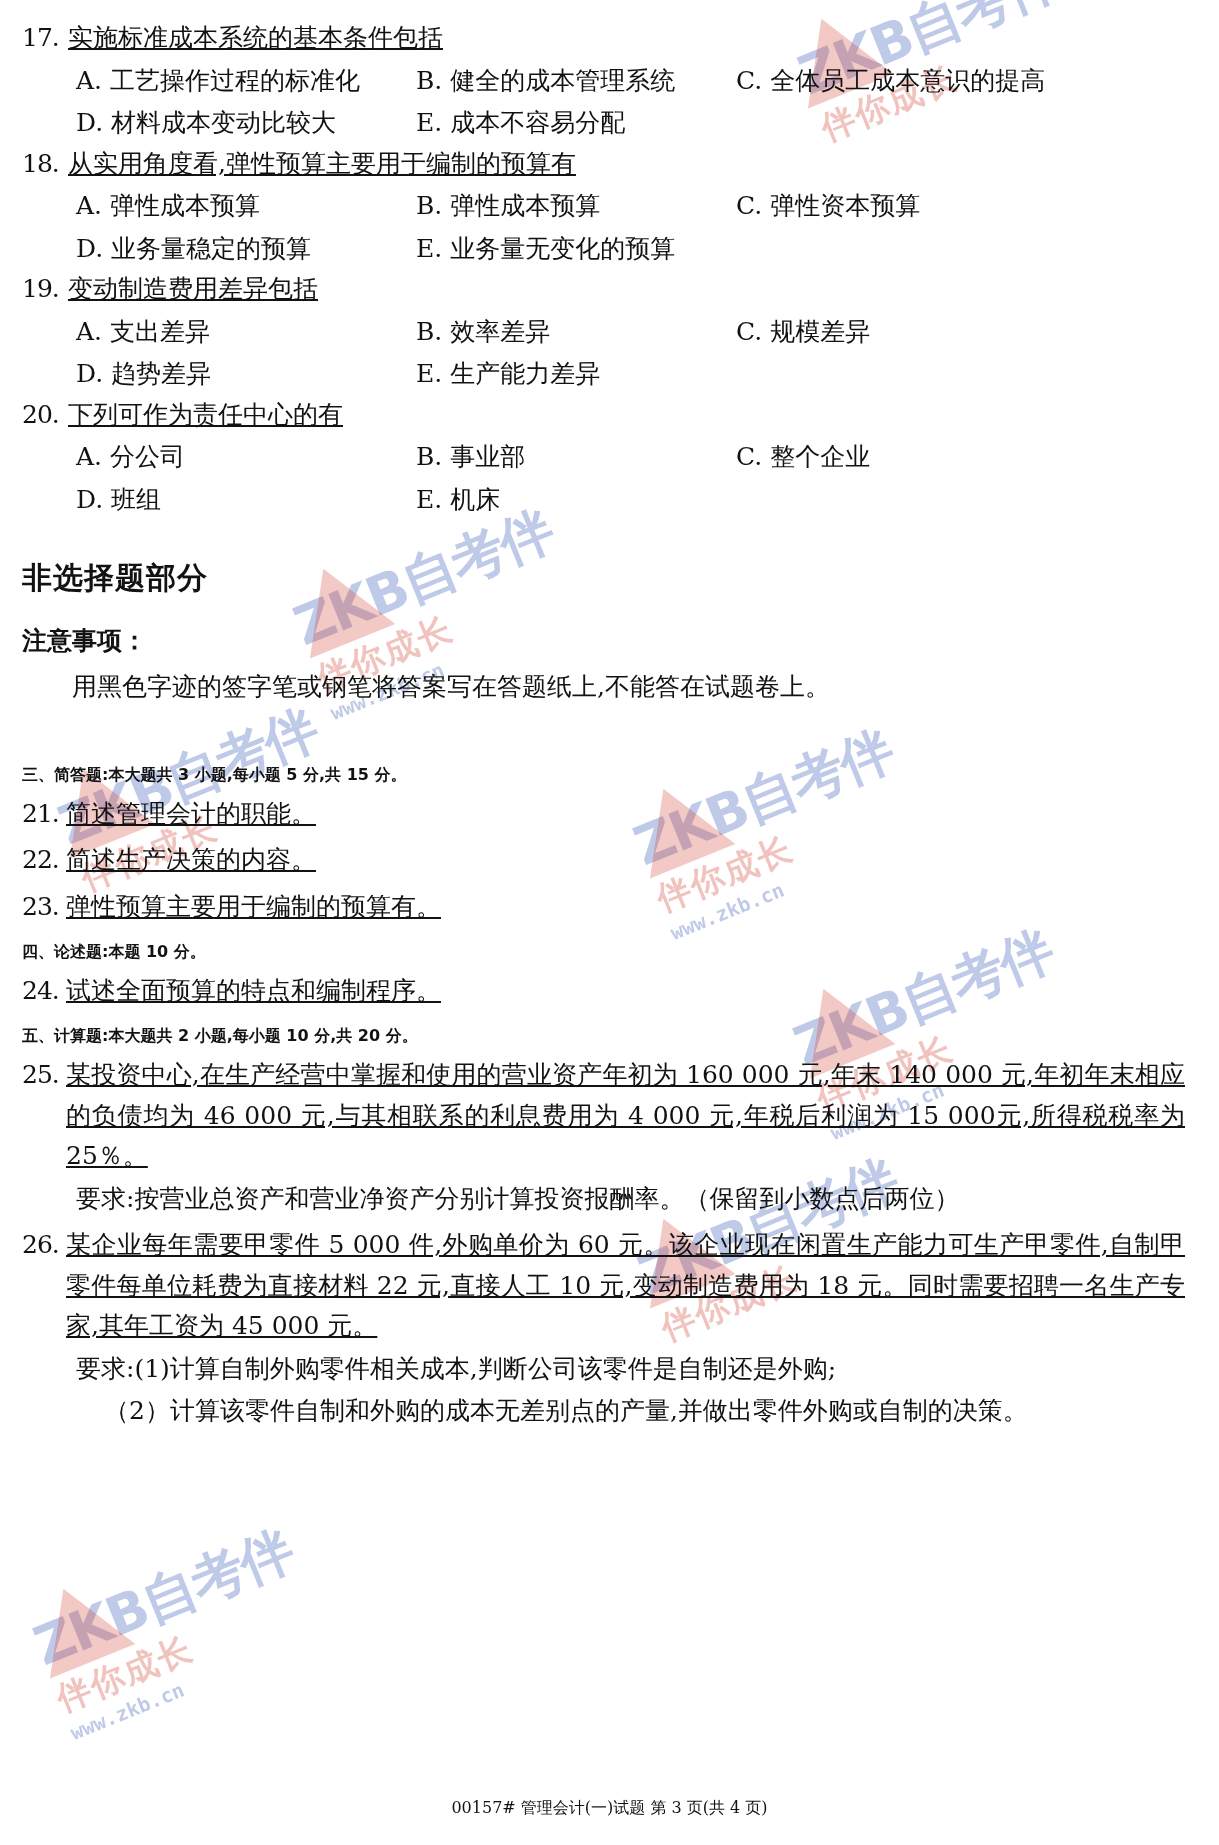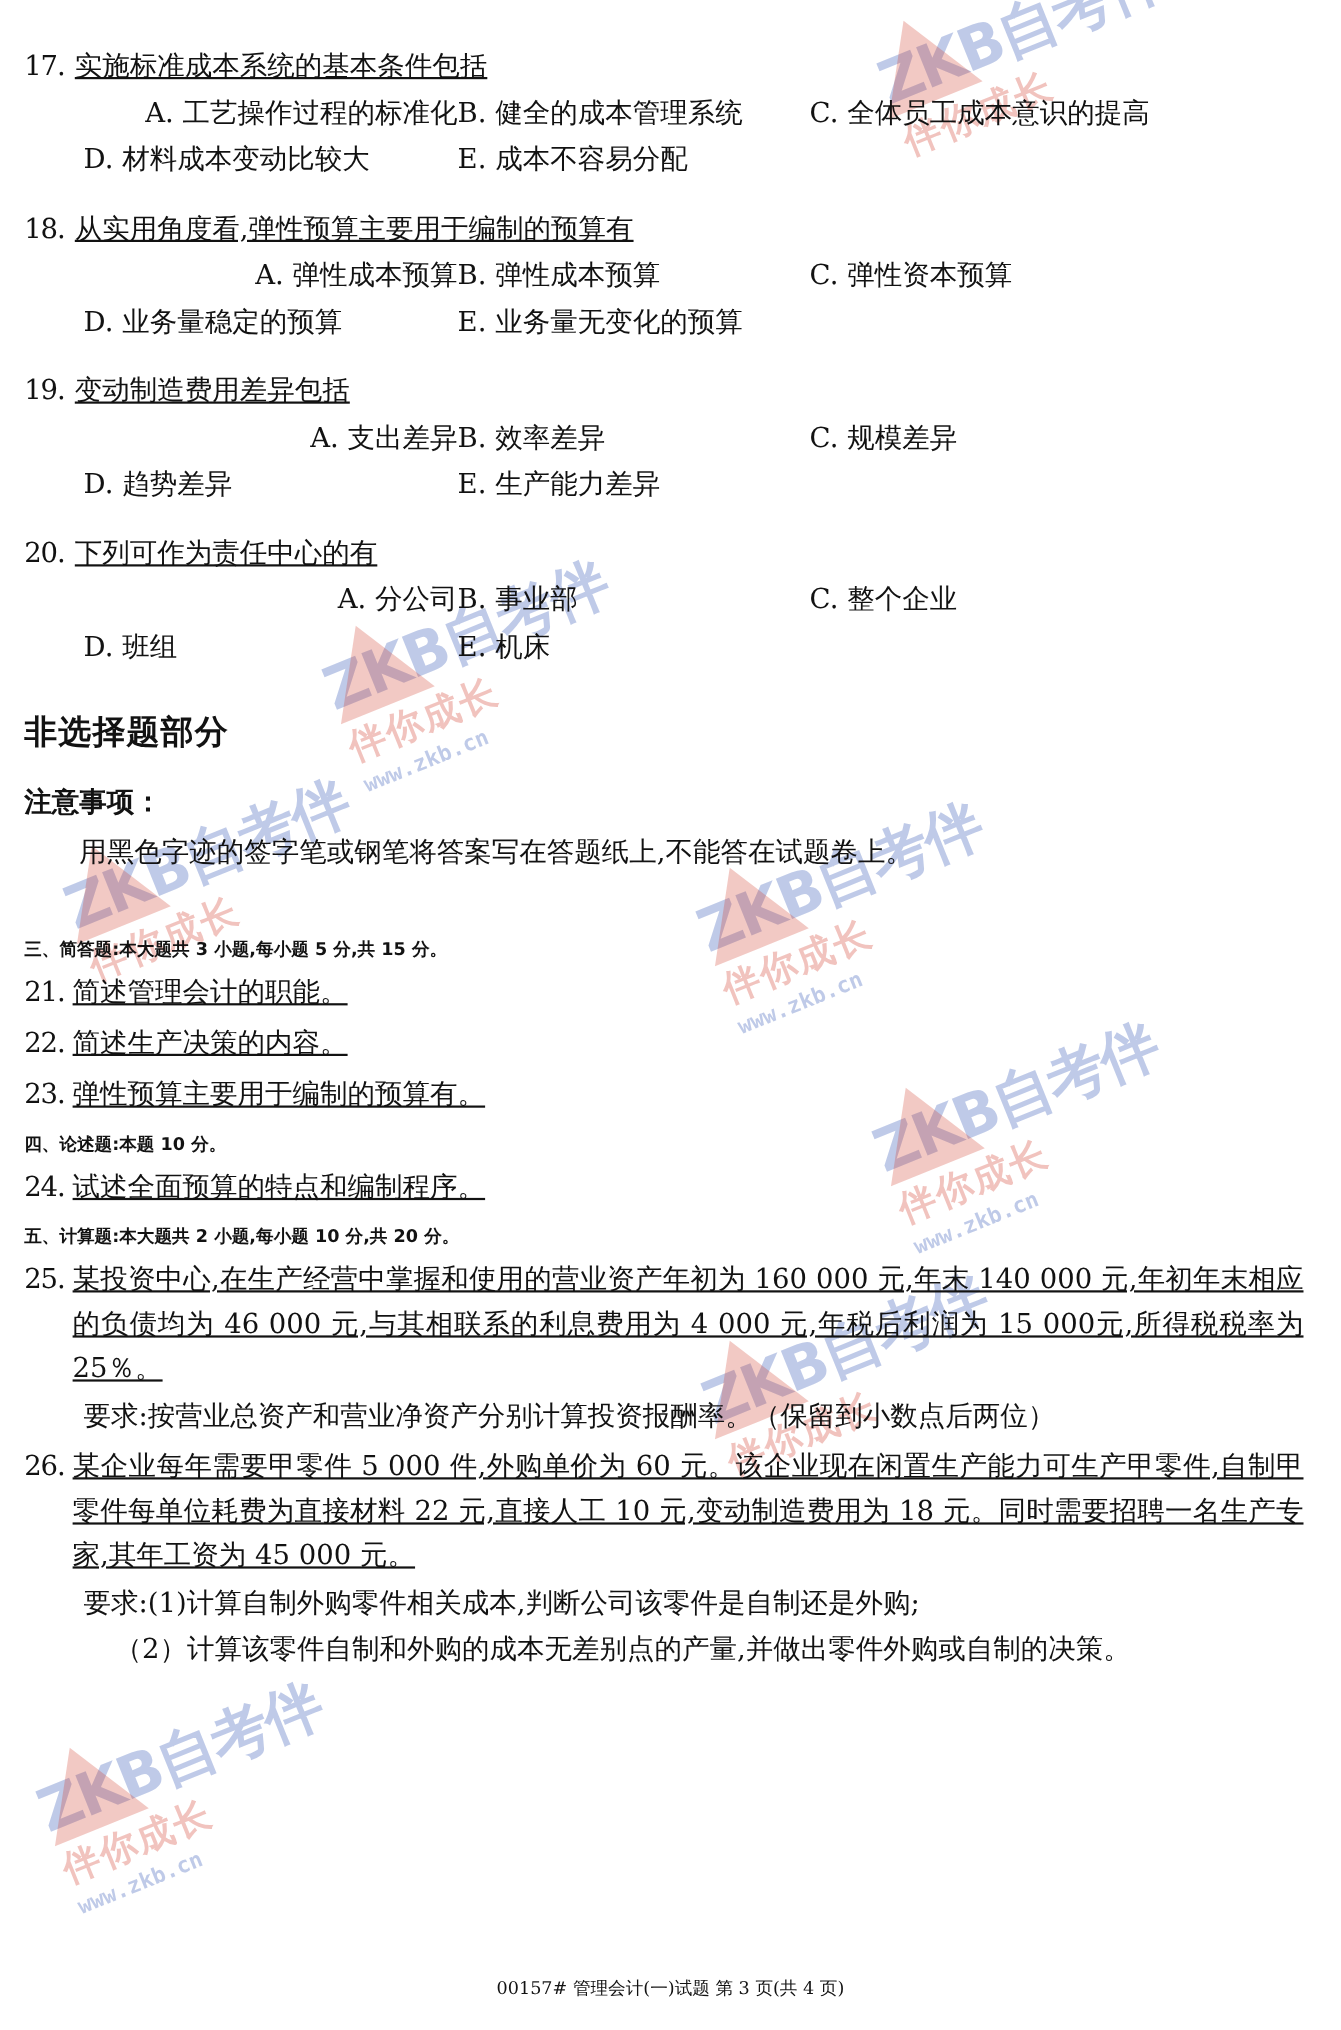--- a/index.html
+++ b/index.html
@@ -64,38 +64,38 @@
   .page {
     position: relative;
     z-index: 2;
     padding: 18px 34px 0 22px;
     font-size: 25px;
     line-height: 1.62;
   }
   .q {
     display: flex;
     align-items: flex-start;
-    margin-top: 22px;
+    margin-top: 0;
   }
   .q-num {
     width: 46px;
     flex: 0 0 46px;
     text-align: left;
     letter-spacing: -1px;
   }
   .q-text {
     flex: 1;
     text-decoration: underline;
   }
   .opts {
     display: flex;
     padding-left: 54px;
     margin-top: 2px;
   }
-  .opt-a { width: 340px; flex: 0 0 340px; text-align: right; }
+  .opt-a { width: 340px; flex: 0 0 340px; }
   .opt-b { width: 320px; flex: 0 0 320px; }
   .opt-c { flex: 1; }
   .opt-a2 { width: 340px; flex: 0 0 340px; }
 
   .section-title {
     text-align: left;
     font-size: 30px;
     font-weight: bold;
     margin: 34px 0 18px 0;
     letter-spacing: 1px;

